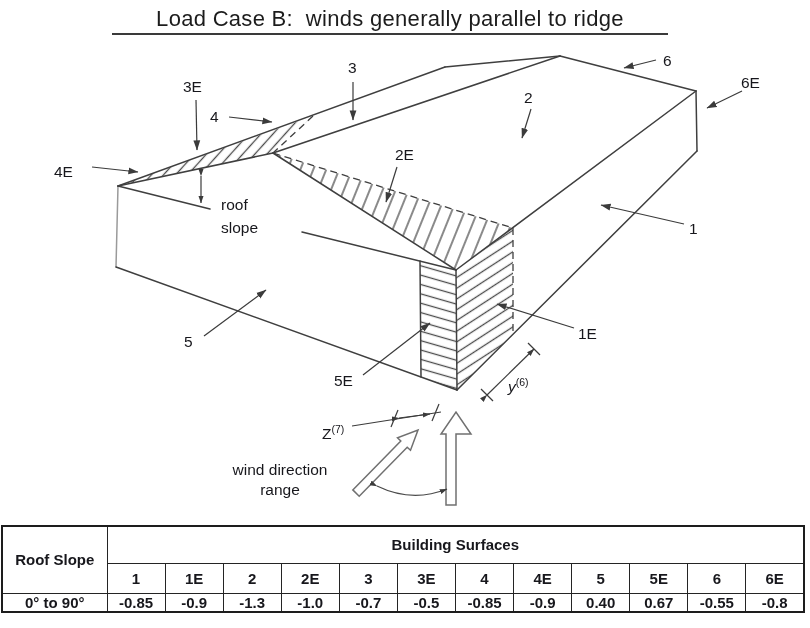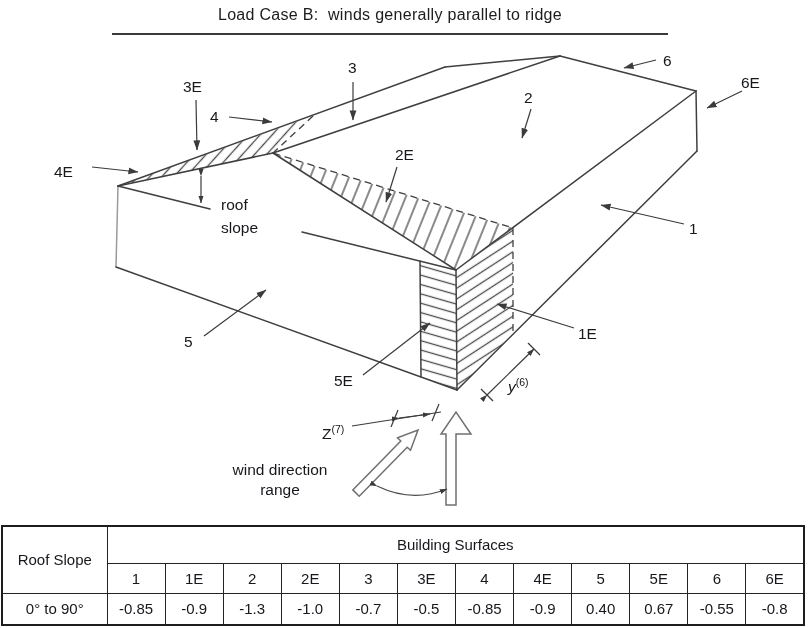--- a/index.html
+++ b/index.html
@@ -1,29 +1,29 @@
 <!DOCTYPE html>
 <html><head>
 <meta charset="utf-8">
 <style>
   html,body{margin:0;padding:0;background:#ffffff;}
   body{width:810px;height:628px;position:relative;font-family:"Liberation Sans",sans-serif;overflow:hidden;}
-  .title{position:absolute;top:6px;left:0;width:780px;text-align:center;font-size:16px;
+  .title{position:absolute;top:6px;left:0;width:780px;text-align:center;font-size:22px;
          letter-spacing:.3px;color:#1c1c1c;white-space:pre;}
   .title-rule{position:absolute;left:112px;top:33px;width:556px;height:0;border-top:2px solid #3a3a3a;}
   svg{position:absolute;left:0;top:0;}
   text{font-family:"Liberation Sans",sans-serif;fill:#17171c;}
   .coef-table{position:absolute;left:1px;top:525px;width:804px;border-collapse:collapse;
               table-layout:fixed;font-size:15px;color:#17171c;}
   .coef-table th,.coef-table td{border:1.6px solid #242424;text-align:center;vertical-align:middle;
-              font-weight:normal;padding:0;}
+              font-weight:bold;padding:0;}
   .coef-table{border:2px solid #1d1d1d;}
   .row-group{height:37px;}
   .row-sub{height:30px;}
-  .row-data{height:32px;}
+  .row-data{height:18px;}
 </style>
 </head>
 <body>
 
 <div class="title">Load Case B:  winds generally parallel to ridge</div>
 <div class="title-rule"></div>
 
 <svg width="810" height="525" viewBox="0 0 810 525">
   <defs>
     <marker id="ah" markerWidth="12" markerHeight="9" refX="9.6" refY="4" orient="auto" markerUnits="userSpaceOnUse">

